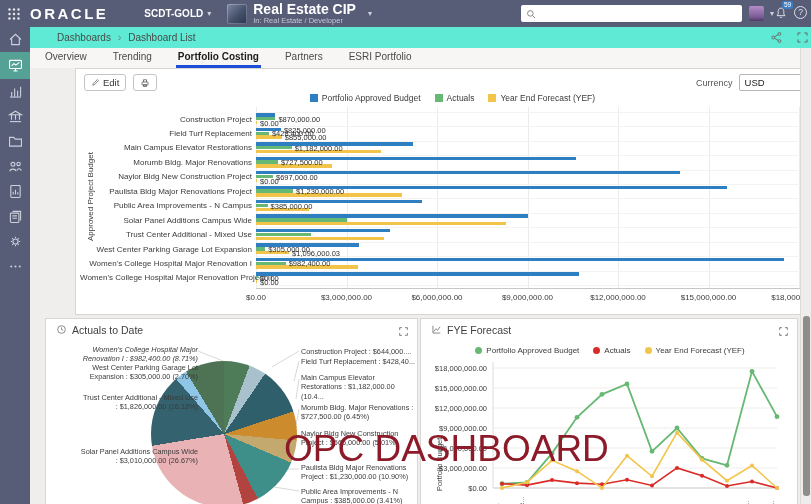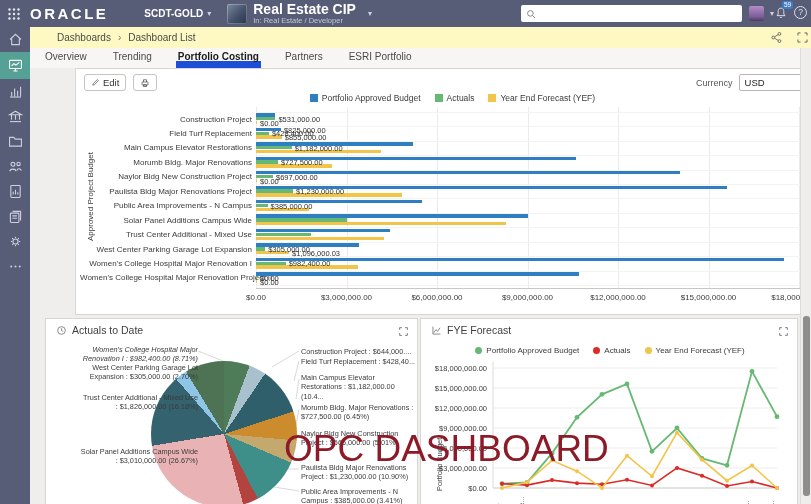--- a/index.html
+++ b/index.html
@@ -32,37 +32,37 @@
   #help-icon{position:absolute;left:794px;top:6px;width:13px;height:13px;border:1px solid #dfe1ea;
     border-radius:50%;font-size:8.5px;color:#dfe1ea;text-align:center;line-height:11px;}
 
   
   #sidebar{position:absolute;left:0;top:27px;width:30px;height:477px;background:#575c77;z-index:25;}
   .side-item{width:30px;height:25px;display:flex;align-items:center;justify-content:center;color:#ccd0dd;}
   .side-item.active{background:#55a195;color:#fff;height:27px;}
   .side-item svg{display:block;}
 
   
-  #crumbbar{position:absolute;left:30px;top:27px;width:781px;height:21px;background:#fef9c3;}
+  #crumbbar{position:absolute;left:30px;top:27px;width:781px;height:21px;background:#5eead4;}
   #crumb{position:absolute;left:27px;top:5px;font-size:10px;color:#4a4a4a;}
   #crumb .sep{margin:0 7px;color:#777;}
   #share-icon{position:absolute;left:740px;top:4px;color:#666;}
   #crumb-expand{position:absolute;left:766px;top:4px;color:#666;}
   #tabsrow{position:absolute;left:30px;top:48px;width:781px;height:20px;background:#f7f6f4;}
   #tabs{position:absolute;left:13px;top:0;display:flex;gap:22px;height:20px;}
   .tab{font-size:10px;color:#4a4a4a;padding:3px 2px 0 2px;height:20px;}
-  .tab.active{font-weight:bold;color:#1c1c1c;border-bottom:7px solid #1d4ed8;}
+  .tab.active{font-weight:bold;color:#1c1c1c;border-bottom:3px solid #1d4ed8;}
 
   
   .panel{position:absolute;background:#fff;border:1px solid #d8d6d3;}
   #main-panel{left:45px;top:68px;width:764px;height:247px;margin-left:30px;}
   #pie-panel{left:45px;top:318px;width:373px;height:200px;}
   #fye-panel{left:420px;top:318px;width:378px;height:200px;}
   .panel-head{position:absolute;left:10px;top:5px;font-size:10.5px;color:#3f3f3f;
-    display:flex;align-items:center;gap:5px;}
+    display:flex;align-items:flex-start;gap:5px;}
   .expand-ic{position:absolute;top:7px;color:#6b6b6b;}
   #pie-panel .expand-ic{left:352px;}
   #fye-panel .expand-ic{left:357px;}
 
   
   .btn{display:inline-flex;align-items:center;gap:3px;border:1px solid #c6c4c1;background:#fff;
     border-radius:3px;font-size:9.5px;color:#333;height:17px;padding:0 6px;}
   #edit-btn{position:absolute;left:8px;top:5px;}
   #print-btn{position:absolute;left:57px;top:5px;width:24px;justify-content:center;}
   #currency-wrap{position:absolute;left:620px;top:5px;display:flex;align-items:center;gap:6px;}
@@ -381,21 +381,21 @@
       <div class="bar" style="left: 180px; top: 142.15px; width: 9.20083px; background: rgb(103, 184, 115);"></div>
       <div class="bar" style="left: 180px; top: 145.95px; width: 33.0627px; background: rgb(242, 197, 74);"></div>
       <div class="cat-label" style="top: 154px;">Women's College Hospital Major Renovation I</div>
       <div class="bar" style="left: 180px; top: 152.8px; width: 527.917px; background: rgb(45, 127, 193);"></div>
       <div class="bar" style="left: 180px; top: 156.6px; width: 29.6357px; background: rgb(103, 184, 115);"></div>
       <div class="bar" style="left: 180px; top: 160.4px; width: 101.963px; background: rgb(242, 197, 74);"></div>
       <div class="cat-label" style="top: 168.45px;">Women's College Hospital Major Renovation Project II</div>
       <div class="bar" style="left: 180px; top: 167.25px; width: 322.783px; background: rgb(45, 127, 193);"></div>
       <div class="bar" style="left: 180px; top: 171.05px; width: 0.8px; background: rgb(103, 184, 115);"></div>
       <div class="bar" style="left: 180px; top: 174.85px; width: 0.8px; background: rgb(242, 197, 74);"></div>
-      <div class="bar-val" style="left: 202.427px; top: 9.9px;">$531,000.00</div>
+      <div class="bar-val" style="left: 202.427px; top: 9.9px;">$870,000.00</div>
       <div class="bar-val" style="left: 184px; top: 13.7px;">$0.00</div>
       <div class="bar-val" style="left: 207.887px; top: 20.55px;">$825,000.00</div>
       <div class="bar-val" style="left: 195.923px; top: 24.35px;">$428,400.00</div>
       <div class="bar-val" style="left: 208.792px; top: 28.15px;">$855,000.00</div>
       <div class="bar-val" style="left: 218.657px; top: 38.8px;">$1,182,000.00</div>
       <div class="bar-val" style="left: 204.946px; top: 53.25px;">$727,500.00</div>
       <div class="bar-val" style="left: 200.044px; top: 67.7px;">$697,000.00</div>
       <div class="bar-val" style="left: 184px; top: 71.5px;">$0.00</div>
       <div class="bar-val" style="left: 220.105px; top: 82.15px;">$1,230,000.00</div>
       <div class="bar-val" style="left: 194.614px; top: 96.6px;">$385,000.00</div>

